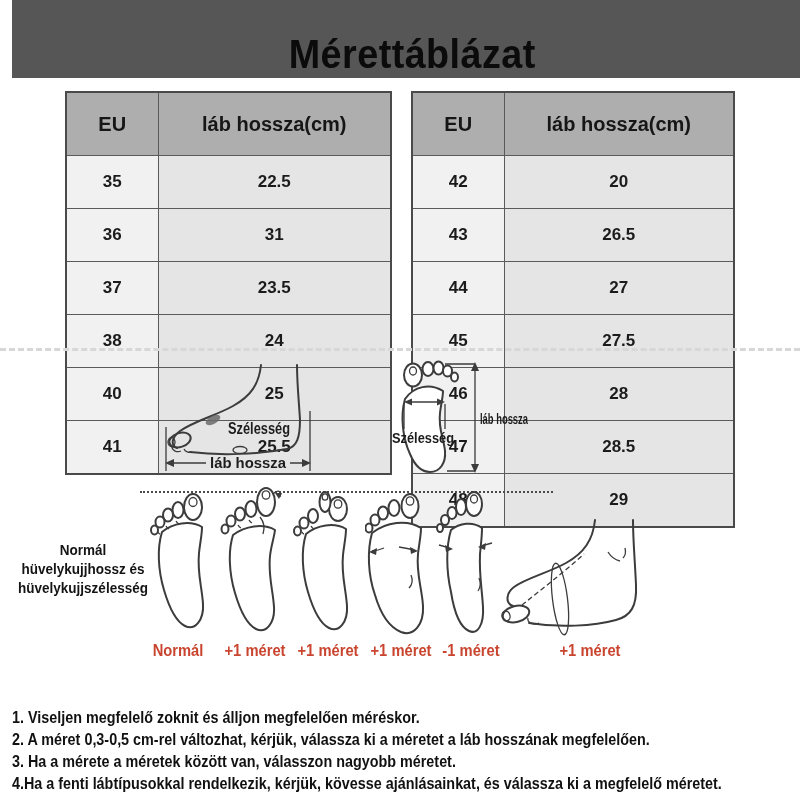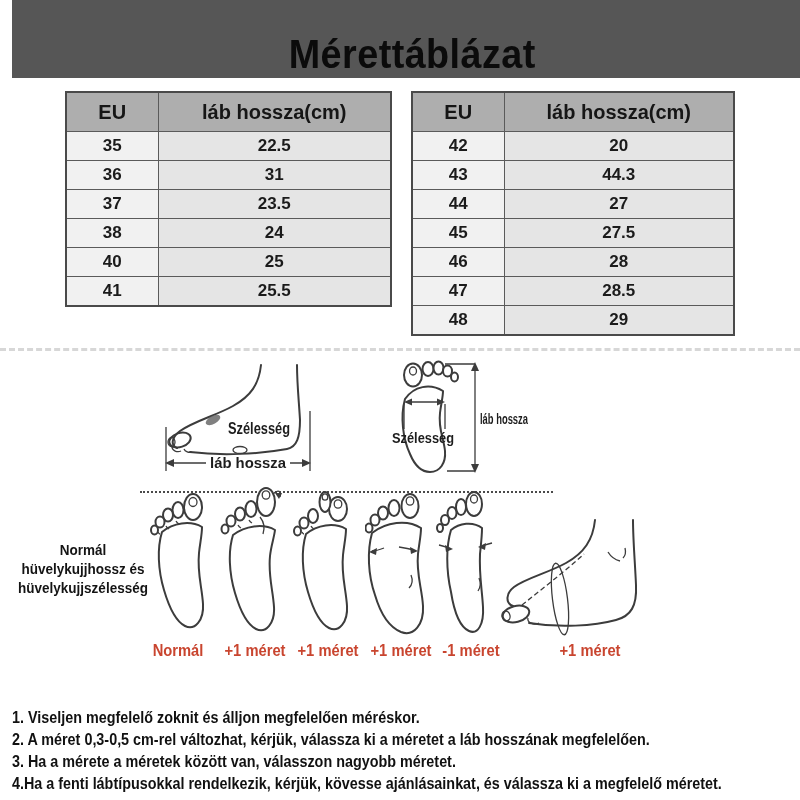--- a/index.html
+++ b/index.html
@@ -5,21 +5,21 @@
   html,body{margin:0;padding:0;background:#fff;}
   .page{position:relative;width:800px;height:800px;background:#fff;overflow:hidden;
         font-family:"Liberation Sans",sans-serif;color:var(--text,#141414);}
   
   .banner{position:absolute;left:0;top:0;width:800px;height:78px;background:var(--banner-bg,#565656);
           display:flex;align-items:flex-end;justify-content:center;margin-left:12px;}
   .banner h1{margin:0;font-size:41px;font-weight:bold;color:#0b0b0b;letter-spacing:.5px;transform:scaleX(.92);}
   
   .size-table{position:absolute;top:91px;border-collapse:collapse;table-layout:fixed;background:#fff;
               border:2px solid #4a4a4a;}
-  .size-table th,.size-table td{border:1px solid var(--table-border,#5a5a5a);text-align:center;padding:0;}
+  .size-table th,.size-table td{border:1px solid var(--table-border,#5a5a5a);text-align:center;padding:12px;}
   .size-table th{height:38px;background:var(--table-header-bg,#aeaeae);font-size:20px;font-weight:bold;color:#161616;}
   .size-table td{height:28px;font-size:17px;font-weight:bold;color:#1b1b1b;background:#e5e5e5;}
   .size-table td:first-child{background:var(--table-row-label-bg,#f1f1f1);}
   .t-left{left:65px;width:327px;}
   .t-right{left:411px;width:324px;}
   .col-eu{width:92px;}
   
   .dash-sep{position:absolute;left:0;top:348px;width:800px;height:0;border-top:3px dashed #d7d7d7;}
   .dot-line{position:absolute;left:140px;top:491px;width:413px;height:0;border-top:2px dotted #4a4a4a;z-index:1;}
   
@@ -98,21 +98,21 @@
         <th>láb hossza(cm)</th>
       </tr>
     </thead>
     <tbody>
         <tr>
           <td>42</td>
           <td>20</td>
         </tr>
         <tr>
           <td>43</td>
-          <td>44.3</td>
+          <td>26.5</td>
         </tr>
         <tr>
           <td>44</td>
           <td>27</td>
         </tr>
         <tr>
           <td>45</td>
           <td>27.5</td>
         </tr>
         <tr>

